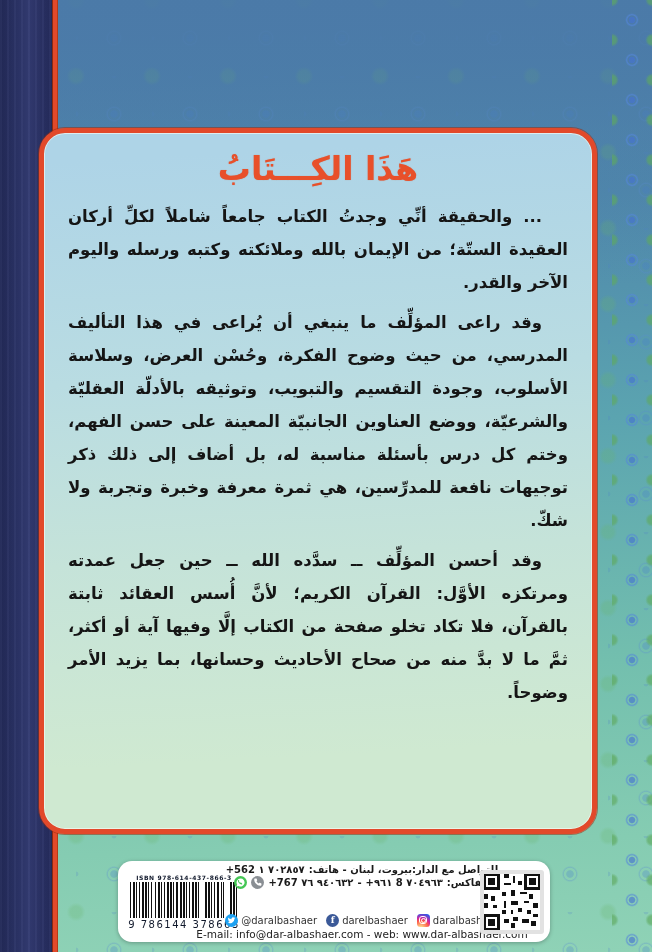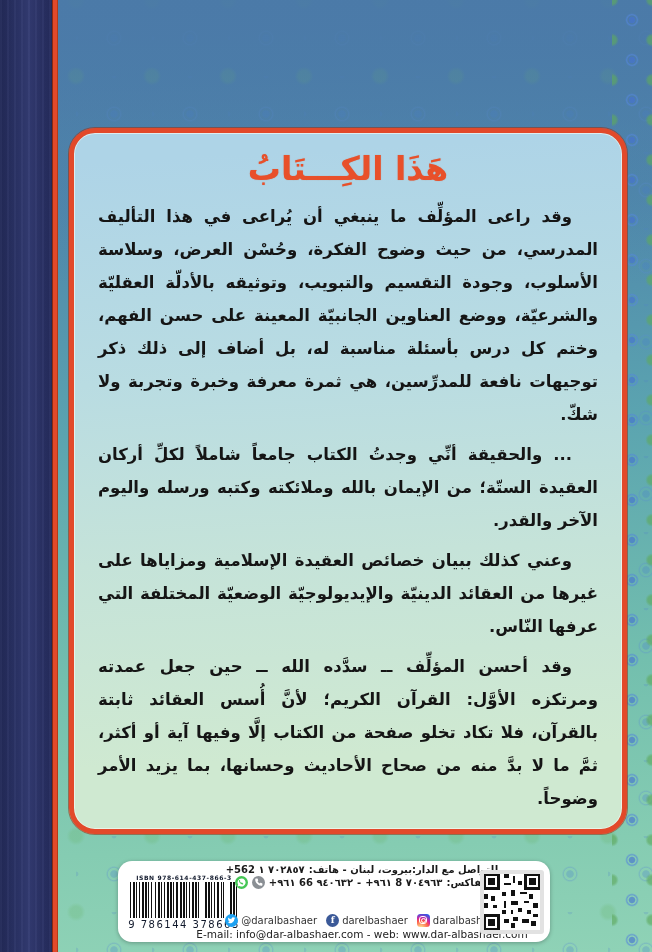--- a/index.html
+++ b/index.html
@@ -53,21 +53,21 @@
     background:repeating-linear-gradient(90deg, rgba(255,255,255,.05) 0 2px, rgba(0,0,0,.08) 2px 7px);
     opacity:.5;
   }
   .orange-rule{
     position:absolute;left:52px;top:0;bottom:0;width:6px;
     background:#e2492a;
     box-shadow:inset 1px 0 0 #8e2a10, inset -1px 0 0 #b63a18;
   }
   
   .panel{
-    position:absolute;left:69px;top:128px;width:558px;height:706px;
+    position:absolute;left:39px;top:128px;width:558px;height:706px;
     box-sizing:border-box;
     border:5px solid #e2492a;border-radius:26px;
     box-shadow:0 0 0 1px #96301392, inset 0 0 0 1px #f5f9f4aa;
     background:linear-gradient(177deg,#aed4e7 4%,#b9dce2 35%,#c5e3d9 60%,#cfe9d1 88%);
     padding:12px 24px 0 24px;overflow:hidden;
     direction:rtl;
   }
   .panel-title{
     text-align:center;color:#e8502a;
     font-size:33px;font-weight:bold;
@@ -118,23 +118,22 @@
 
 <div class="bg"></div>
 <div class="pattern"></div>
 <div class="pattern-fade"></div>
 <div class="right-strip"></div>
 <div class="spine"></div>
 <div class="orange-rule"></div>
 
 <div class="panel">
   <div class="panel-title">هَذَا الكِـــتَابُ</div>
+  <p>... والحقيقة أنِّي وجدتُ الكتاب جامعاً شاملاً لكلِّ أركان العقيدة الستّة؛ من الإيمان بالله وملائكته وكتبه ورسله واليوم الآخر والقدر.</p>
   <p>وقد راعى المؤلِّف ما ينبغي أن يُراعى في هذا التأليف المدرسي، من حيث وضوح الفكرة، وحُسْن العرض، وسلاسة الأسلوب، وجودة التقسيم والتبويب، وتوثيقه بالأدلّة العقليّة والشرعيّة، ووضع العناوين الجانبيّة المعينة على حسن الفهم، وختم كل درس بأسئلة مناسبة له، بل أضاف إلى ذلك ذكر توجيهات نافعة للمدرِّسين، هي ثمرة معرفة وخبرة وتجربة ولا شكّ.</p>
-  <p>... والحقيقة أنِّي وجدتُ الكتاب جامعاً شاملاً لكلِّ أركان العقيدة الستّة؛ من الإيمان بالله وملائكته وكتبه ورسله واليوم الآخر والقدر.</p>
-  <p>وعني كذلك ببيان خصائص العقيدة الإسلامية ومزاياها على غيرها من العقائد الدينيّة والإيديولوجيّة الوضعيّة المختلفة التي عرفها النّاس.</p>
   <p>وقد أحسن المؤلِّف ــ سدَّده الله ــ حين جعل عمدته ومرتكزه الأوَّل: القرآن الكريم؛ لأنَّ أُسس العقائد ثابتة بالقرآن، فلا تكاد تخلو صفحة من الكتاب إلَّا وفيها آية أو أكثر، ثمَّ ما لا بدَّ منه من صحاح الأحاديث وحسانها، بما يزيد الأمر وضوحاً.</p>
 
 </div>
 
 <div class="band">
 
   <div class="barcode-block">
     <div class="isbn-label">ISBN 978-614-437-866-3</div>
     <div class="bars"></div>
     <div class="barcode-digits">9 786144 378663</div>
@@ -142,21 +141,21 @@
 
   <div class="contact-center">
     <div class="c-ar">
       <span>للتواصل مع الدار:بيروت، لبنان - هاتف:</span>
       <span class="num">+562 ١ ٧٠٢٨٥٧</span>
     </div>
     <div class="c-ar">
       <span>تلفاكس:</span>
       <span class="num">+٩٦١ 8 ٧٠٤٩٦٣</span>
       <span>-</span>
-      <span class="num">+٩٦١ 66 ٩٤٠٦٣٢</span>
+      <span class="num">+767 ٧٦ ٩٤٠٦٣٢</span>
       <span class="cicon ph">
         <svg width="9" height="9" viewBox="0 0 16 16">
             <path fill="#fff" d="M4 1C2.9 1 2 2 2.1 3.1c.5 5.6 5.2 10.3 10.8 10.8 1.1.1 2.1-.8 2.1-1.9v-1.6c0-.5-.3-.9-.8-1.1l-2-.7c-.4-.1-.9 0-1.2.3l-.9.9C8.3 9 7 7.7 6.2 5.9l.9-.9c.3-.3.4-.8.3-1.2l-.7-2C6.5 1.3 6.1 1 5.6 1H4z"></path>
           </svg>
       </span>
       <span class="cicon wa">
         <svg width="9" height="9" viewBox="0 0 16 16">
             <path fill="#fff" d="M8 1a7 7 0 0 0-6 10.5L1 15l3.6-1A7 7 0 1 0 8 1zm3.4 9.6c-.2.5-.9.9-1.4.9-.4 0-.9-.1-2.6-1-1.9-1-3-2.9-3.1-3.1-.1-.2-.8-1.1-.8-2.1 0-1 .5-1.4.7-1.6.2-.2.7-.2.9-.1l.7 1.6c.1.2 0 .4-.1.6l-.4.5c.3.7 1.3 1.8 2.2 2.2l.5-.5c.2-.2.4-.2.6-.1l1.6.8c.2.1.3.5.2.9z"></path>
           </svg>
       </span>

